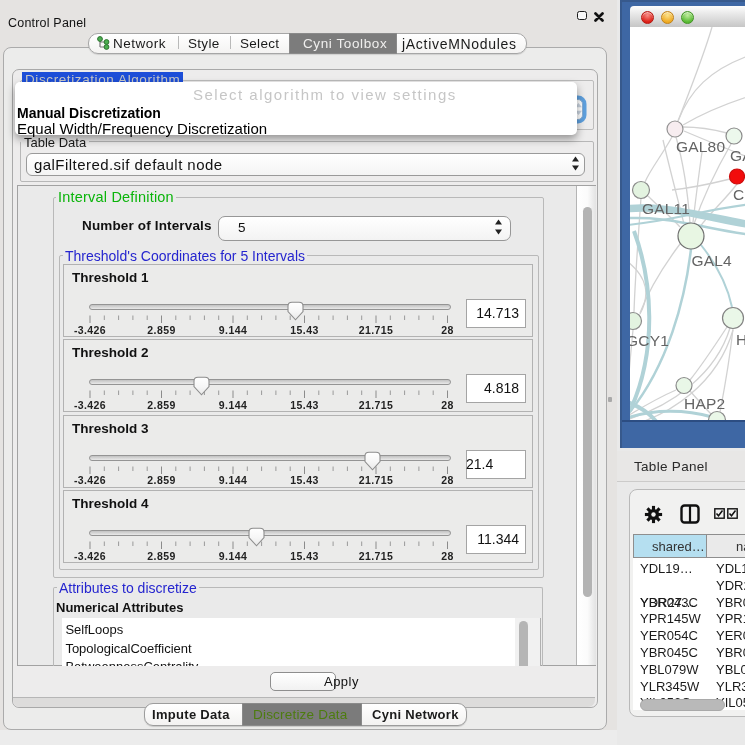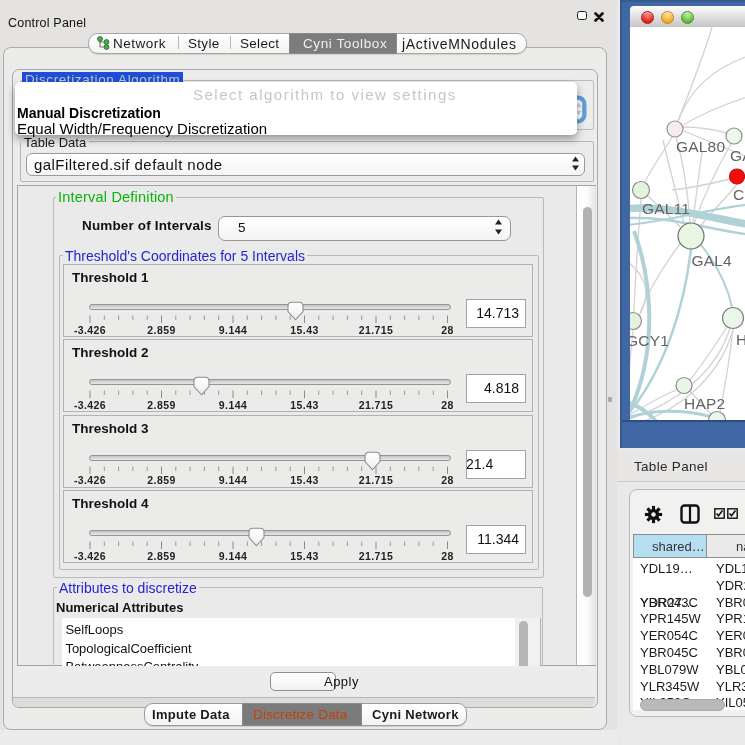--- a/index.html
+++ b/index.html
@@ -269,21 +269,21 @@
     <div class="txt" style="left:3.4px;top:22.7px;font-size:13px;color:#111;">TopologicalCoefficient</div>
     <div class="txt" style="left:3.4px;top:41.1px;font-size:13px;color:#111;">BetweennessCentrality</div>
   </div>
 <div class="ab" style="left:515px;top:618px;width:25px;height:48px;background:#f1f1f1;border-right:1px solid #b0b0b0;"></div>
 <div class="ab" style="left:519px;top:621px;width:8.5px;height:45px;background:#b5b5b5;border-radius:5px 5px 0 0;"></div>
 <div class="ab" style="left:270px;top:672px;width:64px;height:17px;background:linear-gradient(#ffffff,#f1f1f1);border:1px solid #8e8e8e;border-radius:5px;"></div>
 <div class="txt" style="left:270px;top:674px;width:44px;text-align:right;font-size:13px;letter-spacing:0.5px;color:#111;margin-left:45px;">Apply</div>
 <div class="ab" style="left:144px;top:703px;width:321px;height:21px;background:linear-gradient(#ffffff,#f3f2f1);border:1px solid #9c9c9c;border-radius:9px;box-shadow:0 1px 1px rgba(0,0,0,0.15);"></div>
 <div class="ab" style="left:242px;top:703px;width:118px;height:21px;background:#7b7b7b;border:1px solid #8a8a8a;"></div>
 <div class="txt" style="left:152px;top:707px;font-size:13px;font-weight:bold;letter-spacing:0.3px;color:#1a1a1a;">Impute Data</div>
-<div class="txt" style="left:253px;top:707px;font-size:13.5px;letter-spacing:0.2px;color:#c2410c;">Discretize Data</div>
+<div class="txt" style="left:253px;top:707px;font-size:13.5px;letter-spacing:0.2px;color:#4d7c0f;">Discretize Data</div>
 <div class="txt" style="left:372px;top:707px;font-size:13px;font-weight:bold;letter-spacing:0.3px;color:#1a1a1a;">Cyni Network</div>
 <div class="ab" style="left:608px;top:397px;width:4px;height:5px;background:#a9a9a9;border-radius:1px;"></div>
 <div class="ab" style="left:0;top:730px;width:617px;height:15px;background:#ececec;"></div>
 <div class="ab" style="left:620px;top:0;width:125px;height:448px;background:#3e67a4;border-top:2px solid #37598c;border-left:2px solid #37598c;box-sizing:border-box;"></div>
 <div class="ab" style="left:630px;top:6px;width:115px;height:21px;background:linear-gradient(#fdfdfd,#c6c6c6);border-bottom:1px solid #8f8f8f;border-radius:4px 0 0 0;"></div>
 <div class="ab" style="left:641.0px;top:11px;width:11px;height:11px;border-radius:50%;background:radial-gradient(circle at 50% 28%,#f78d88 0%,#dc1f16 72%);border:0.5px solid #b21510;box-shadow:inset 0 1px 1px rgba(255,255,255,0.6);"></div>
 <div class="ab" style="left:661.0px;top:11px;width:11px;height:11px;border-radius:50%;background:radial-gradient(circle at 50% 28%,#fbe28d 0%,#efa920 72%);border:0.5px solid #c08116;box-shadow:inset 0 1px 1px rgba(255,255,255,0.6);"></div>
 <div class="ab" style="left:681.0px;top:11px;width:11px;height:11px;border-radius:50%;background:radial-gradient(circle at 50% 28%,#c2eda0 0%,#57ba32 72%);border:0.5px solid #3f9221;box-shadow:inset 0 1px 1px rgba(255,255,255,0.6);"></div>
 <div class="ab" style="left:630px;top:27px;width:115px;height:393px;background:#ffffff;"></div>
 <svg class="ab" style="left:630px;top:27px;" width="115" height="393" viewBox="630 27 115 393">

